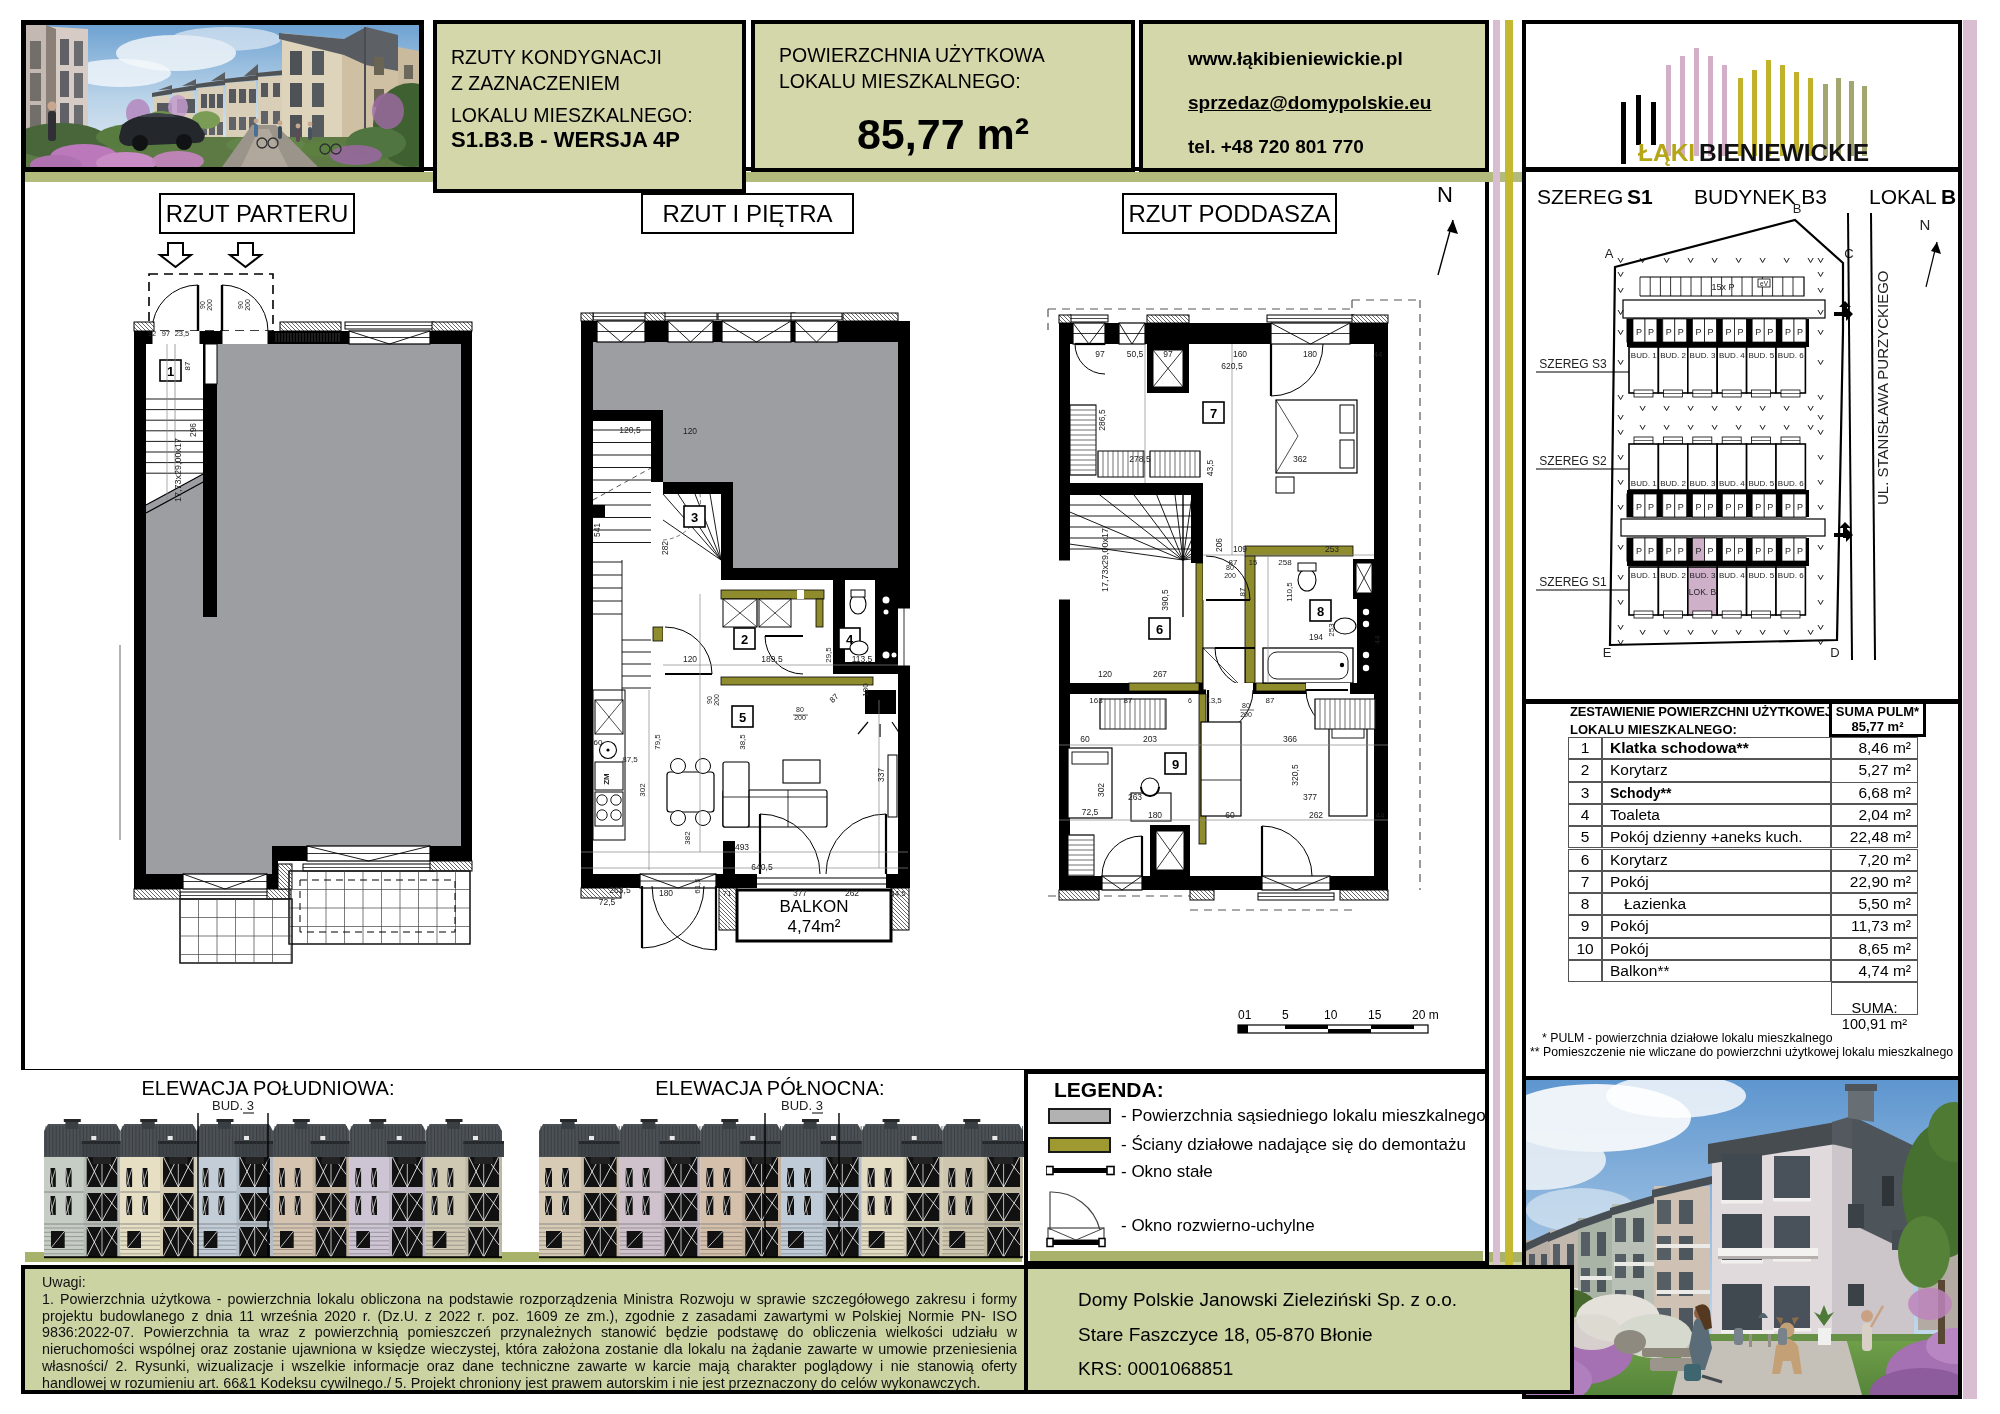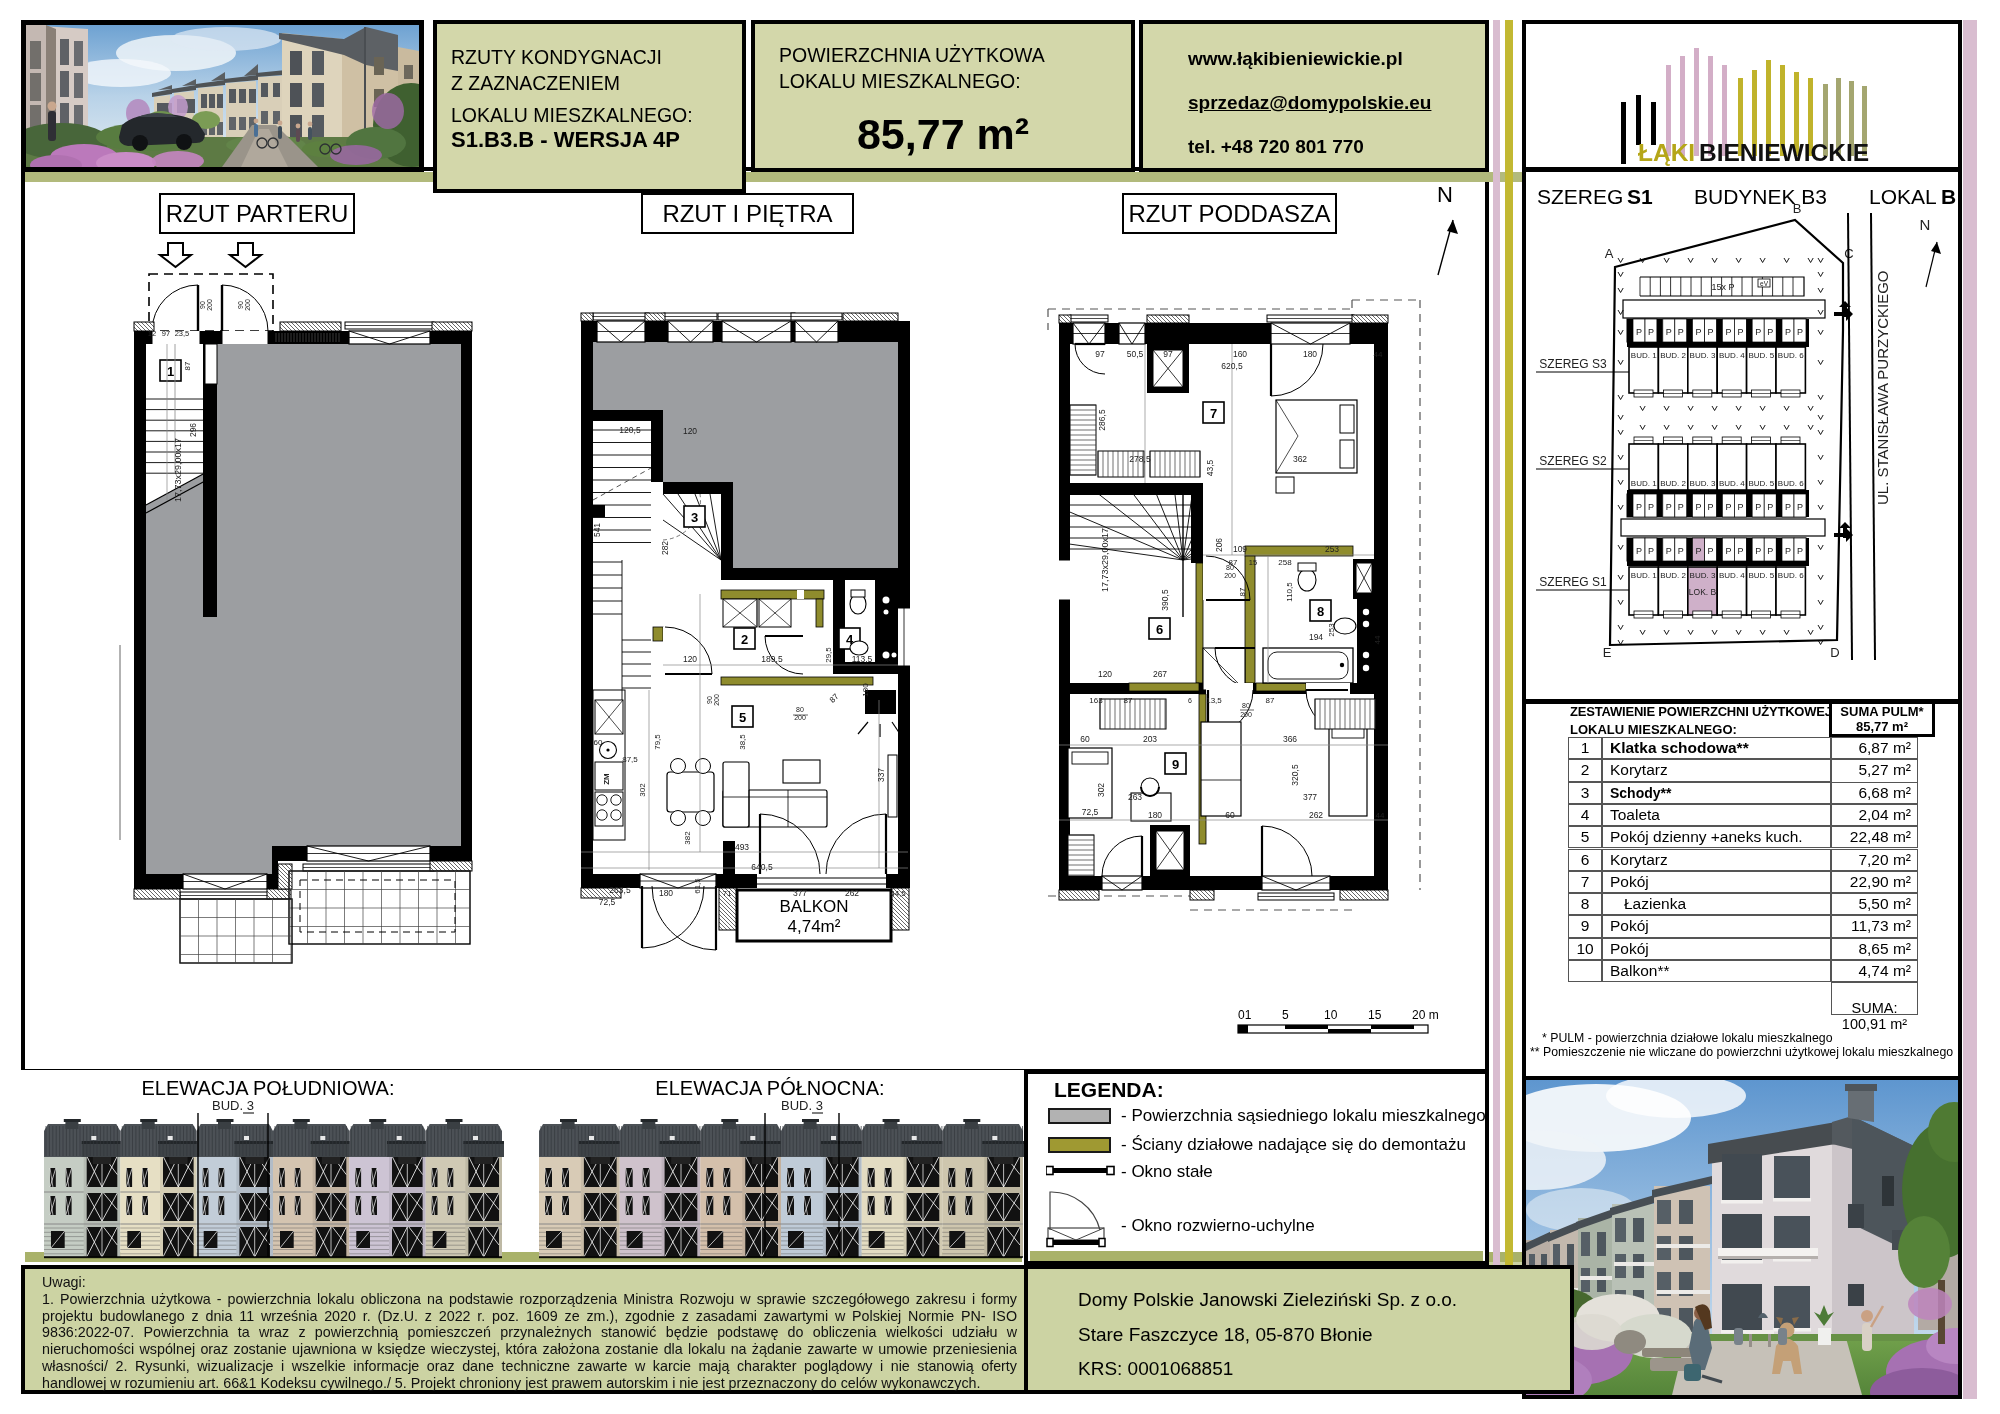--- a/index.html
+++ b/index.html
@@ -1433,28 +1433,28 @@
 <path d="M 1784 630 l 2.6 4.5 l 2.6 -4.5" fill="none" stroke="#000" stroke-width="0.9"></path>
 <path d="M 1808 258 l 2.6 4.5 l 2.6 -4.5" fill="none" stroke="#000" stroke-width="0.9"></path>
 <path d="M 1808 406 l 2.6 4.5 l 2.6 -4.5" fill="none" stroke="#000" stroke-width="0.9"></path>
 <path d="M 1808 425 l 2.6 4.5 l 2.6 -4.5" fill="none" stroke="#000" stroke-width="0.9"></path>
 <path d="M 1808 630 l 2.6 4.5 l 2.6 -4.5" fill="none" stroke="#000" stroke-width="0.9"></path>
 </svg>
 
 <div class="tt" style="left:1570px;top:704px;font-size:13px;font-weight:bold;letter-spacing:-0.2px;">ZESTAWIENIE POWIERZCHNI UŻYTKOWEJ</div>
 <div class="tt" style="left:1570px;top:722px;font-size:13px;font-weight:bold;">LOKALU MIESZKALNEGO:</div>
 
-<div class="abs" style="left:1829px;top:701px;width:106px;height:36px;border:3.5px solid #000;line-height:14.5px;background:#fff;text-align:center;">
+<div class="abs" style="left:1829px;top:701px;width:97px;height:36px;border:3.5px solid #000;line-height:14.5px;background:#fff;text-align:center;">
       <div style="font-size:13px;font-weight:bold;margin-top:1px;white-space:nowrap;">SUMA PULM*</div>
       <div style="font-size:13px;font-weight:bold;white-space:nowrap;">85,77 m²</div>
     </div>
 
 <div class="abs" style="left:1568px;top:737.0px;width:34px;height:22.3px;border:1.5px solid #555;border-top:1px solid #555;background:#fff;font-size:15.5px;text-align:center;line-height:20.3px;">1</div>
 <div class="abs" style="left:1602px;top:737.0px;width:229px;height:22.3px;border:1.5px solid #555;background:#fff;font-size:15.5px;font-weight:bold;line-height:20.3px;padding-left:7px;overflow:hidden;">Klatka schodowa**</div>
-<div class="abs" style="left:1831px;top:737.0px;width:87px;height:22.3px;border:1.5px solid #555;background:#fff;font-size:15.5px;text-align:right;line-height:20.3px;padding-right:6px;">6,87 m²</div>
+<div class="abs" style="left:1831px;top:737.0px;width:87px;height:22.3px;border:1.5px solid #555;background:#fff;font-size:15.5px;text-align:right;line-height:20.3px;padding-right:6px;">8,46 m²</div>
 <div class="abs" style="left:1568px;top:759.3px;width:34px;height:22.3px;border:1.5px solid #555;border-top:1px solid #555;background:#fff;font-size:15.5px;text-align:center;line-height:20.3px;">2</div>
 <div class="abs" style="left:1602px;top:759.3px;width:229px;height:22.3px;border:1.5px solid #555;background:#fff;font-size:15.5px;font-weight:normal;line-height:20.3px;padding-left:7px;overflow:hidden;">Korytarz</div>
 <div class="abs" style="left:1831px;top:759.3px;width:87px;height:40px;border:1.5px solid #555;background:#fff;font-size:15.5px;text-align:right;line-height:20.3px;padding-right:6px;">5,27 m²</div>
 <div class="abs" style="left:1568px;top:781.6px;width:34px;height:22.3px;border:1.5px solid #555;border-top:1px solid #555;background:#fff;font-size:15.5px;text-align:center;line-height:20.3px;">3</div>
 <div class="abs" style="left:1602px;top:781.6px;width:229px;height:22.3px;border:1.5px solid #555;background:#fff;font-size:14px;font-weight:bold;line-height:20.3px;padding-left:7px;overflow:hidden;">Schody**</div>
 <div class="abs" style="left:1831px;top:781.6px;width:87px;height:22.3px;border:1.5px solid #555;background:#fff;font-size:15.5px;text-align:right;line-height:20.3px;padding-right:6px;">6,68 m²</div>
 <div class="abs" style="left:1568px;top:803.9px;width:34px;height:22.3px;border:1.5px solid #555;border-top:1px solid #555;background:#fff;font-size:15.5px;text-align:center;line-height:20.3px;">4</div>
 <div class="abs" style="left:1602px;top:803.9px;width:229px;height:22.3px;border:1.5px solid #555;background:#fff;font-size:15.5px;font-weight:normal;line-height:20.3px;padding-left:7px;overflow:hidden;">Toaleta</div>
 <div class="abs" style="left:1831px;top:803.9px;width:87px;height:22.3px;border:1.5px solid #555;background:#fff;font-size:15.5px;text-align:right;line-height:20.3px;padding-right:6px;">2,04 m²</div>
 <div class="abs" style="left:1568px;top:826.2px;width:34px;height:22.3px;border:1.5px solid #555;border-top:1px solid #555;background:#fff;font-size:15.5px;text-align:center;line-height:20.3px;">5</div>

